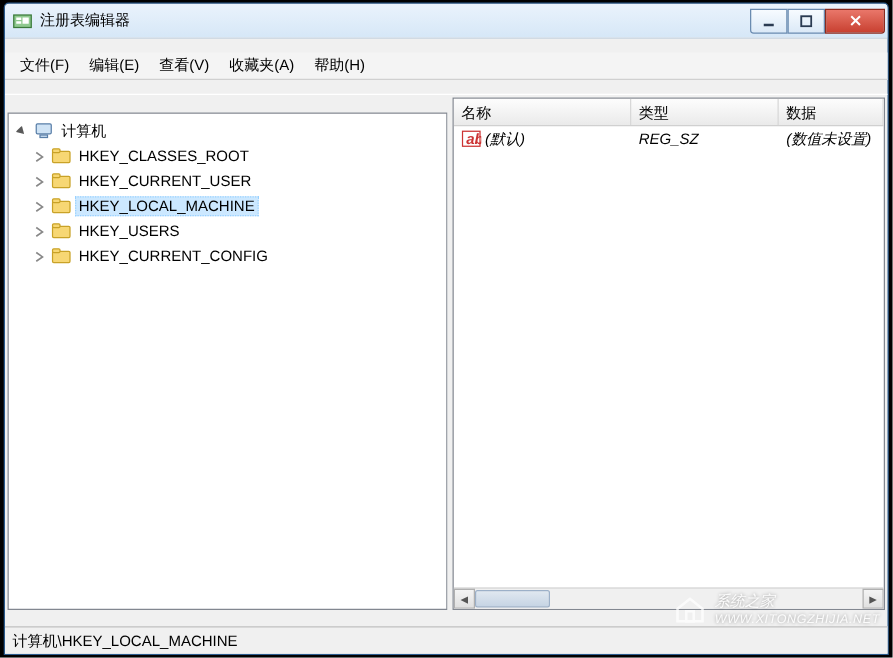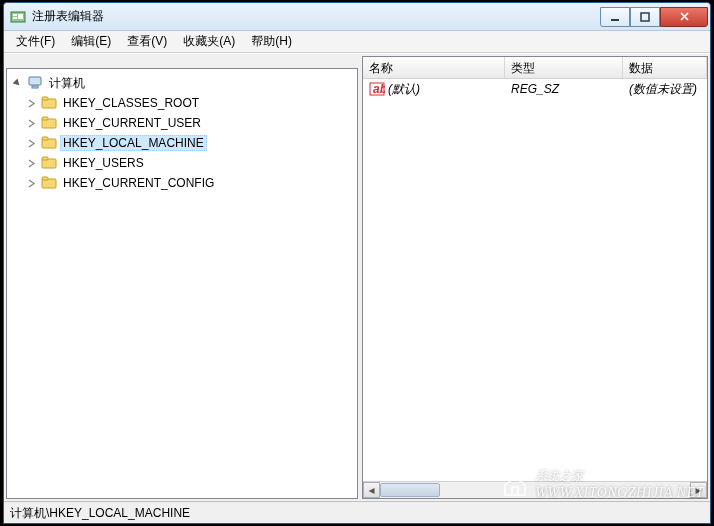--- a/index.html
+++ b/index.html
@@ -1,18 +1,18 @@
 <!DOCTYPE html>
 <html><head>
 <meta charset="utf-8">
 <style>
 * { margin: 0; padding: 0; box-sizing: border-box; font-family: "Microsoft YaHei", "SimSun", Tahoma, sans-serif; font-size: 12px; }
 body { background: #000; width: 714px; height: 526px; overflow: hidden; position: relative; }
 
-.window { position: absolute; top: 2px; left: 3px; width: 708px; height: 522px; background: #f0f0f0; border: 1px solid #2b5a8c; border-radius: 4px 4px 0 0; box-shadow: 0 0 8px rgba(0,0,0,.4); display: flex; flex-direction: column; }
+.window { position: absolute; top: 2px; left: 3px; width: 708px; height: 522px; background: #f0f0f0; border: 1px solid #2b5a8c; border-radius: 4px 4px 0 0; box-shadow: 0 0 8px rgba(0,0,0,.4); display: flex; flex-direction: column; gap: 11px; }
 
 .titlebar { height: 28px; background: linear-gradient(#eaf3fc, #d6e7f7); display: flex; align-items: center; padding: 0 2px 0 6px; border-radius: 4px 4px 0 0; border-bottom: 1px solid #b8c8d8; }
 .titlebar-icon { width: 16px; height: 16px; margin-right: 6px; }
 .titlebar-title { flex: 1; color: #000; }
 .win-btns { display: flex; gap: 0; }
 .win-btn { width: 30px; height: 20px; border: 1px solid #6a8bb0; background: linear-gradient(#f7fbff,#dbe9f7); display: flex; align-items: center; justify-content: center; cursor: default; }
 .win-btn.min { border-radius: 0 0 0 3px; }
 .win-btn.close { width: 48px; background: linear-gradient(#e9776a,#c84030); border-color: #8b2a1e; border-radius: 0 0 3px 0; color: #fff; }
 .win-btn svg { display: block; }
 
@@ -45,21 +45,21 @@
 .hscroll { height: 17px; background: #f0f0f0; border-top: 1px solid #d0d0d0; position: relative; }
 .hscroll-track { position: absolute; left: 17px; right: 17px; top: 0; bottom: 0; background: #f0f0f0; }
 .hscroll-thumb { position: absolute; left: 0; width: 60px; top: 1px; bottom: 1px; background: linear-gradient(#e0e8f0,#c6d4e4); border: 1px solid #9cb0c8; border-radius: 2px; }
 .hscroll-btn { position: absolute; width: 17px; top: 0; bottom: 0; background: linear-gradient(#f4f4f4,#e0e0e0); border: 1px solid #b0b0b0; display: flex; align-items: center; justify-content: center; color: #555; }
 .hscroll-btn.left { left: 0; }
 .hscroll-btn.right { right: 0; }
 
 .statusbar { height: 22px; background: #f0f0f0; border-top: 1px solid #c0c0c0; padding: 3px 6px; }
 
 .watermark { position: absolute; right: 6px; bottom: 22px; color: #fff; opacity: .78; font-size: 14px; font-style: italic; display: flex; align-items: center; gap: 6px; pointer-events: none; text-shadow: 0 0 3px rgba(0,0,0,.5); }
-.watermark small { font-size: 14px; display: block; letter-spacing: .5px; font-family: Liberation Serif, serif; }
+.watermark small { font-size: 10px; display: block; letter-spacing: .5px; }
 
 .folder-svg rect { fill: #f7d774; stroke: #c9a227; }
 .computer-svg rect { fill: #cfe3f5; stroke: #5a7fa8; }
 </style>
 </head>
 <body>
 
 <div class="window">
 
   <div class="titlebar">

